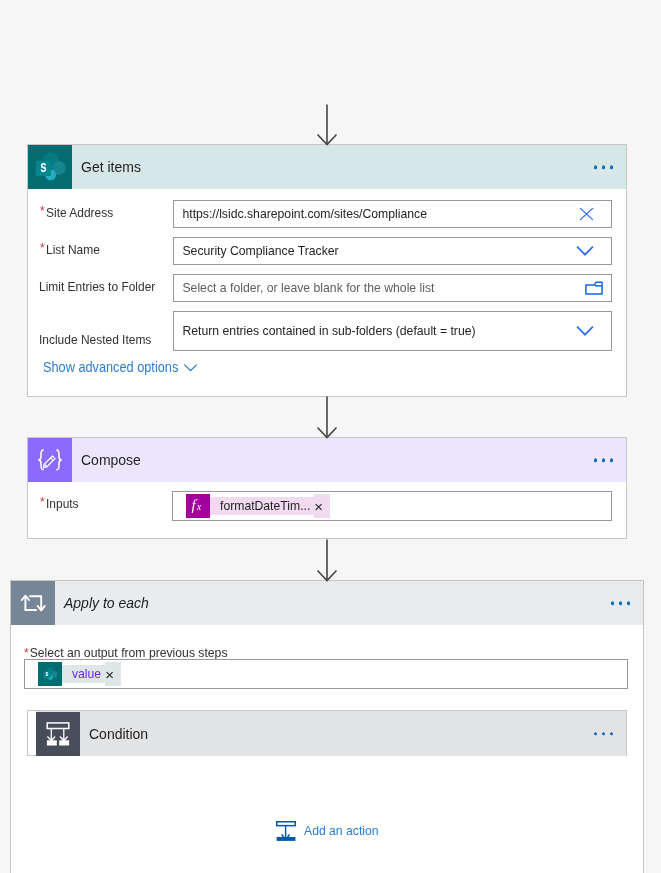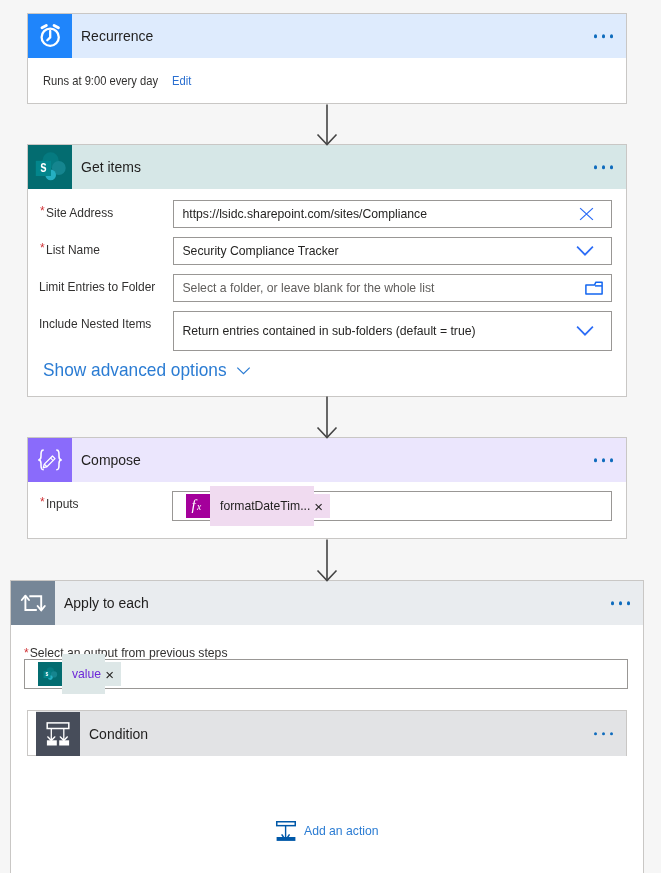--- a/index.html
+++ b/index.html
@@ -22,84 +22,62 @@
   
   .frow{position:absolute;display:flex;align-items:center;}
   .flabel{font-size:13px;color:#323130;display:inline-block;transform:scaleX(0.92);transform-origin:left center;}
   .req{color:#d13438;font-size:12px;margin-right:1px;line-height:1;align-self:flex-start;margin-top:3px;margin-left:1px;}
   .fctl{position:absolute;box-sizing:border-box;border:1px solid #999795;background:#fff;
         display:flex;align-items:center;}
   .fval{font-size:13px;color:#252423;padding-left:9px;display:inline-block;transform:scaleX(0.94) translateY(-1px);transform-origin:left center;}
   .fph{font-size:13px;color:#605e5c;padding-left:9px;display:inline-block;transform:scaleX(0.94) translateY(-1px);transform-origin:left center;}
   .ficon{position:absolute;right:17px;top:50%;transform:translateY(-50%);display:flex;align-items:center;}
 
-  .adv{position:absolute;display:flex;align-items:center;color:#2b7cd3;font-size:19px;}
+  .adv{position:absolute;display:flex;align-items:center;color:#2b7cd3;font-size:14px;}
   .adv span{margin-right:-9px;display:inline-block;transform:scaleX(0.91);transform-origin:left center;}
 
   .arrow{position:absolute;}
 
   .token{display:inline-flex;align-items:center;height:24px;}
   .token .tk-icon{width:24px;height:24px;display:flex;align-items:center;justify-content:center;flex:0 0 24px;}
-  .token .tk-text{font-size:12.2px;padding:0 4px 0 10px;display:flex;align-items:center;height:40px;}
+  .token .tk-text{font-size:12.2px;padding:0 4px 0 10px;display:flex;align-items:center;height:18px;}
   .fx-glyph{color:#fff;font-family:"Liberation Serif",serif;line-height:1;display:block;position:relative;width:13px;height:17px;}
   .fx-glyph i{position:absolute;font-style:italic;}
   .fx-f{font-size:15px;left:0px;top:0px;}
   .fx-x{font-size:9.5px;left:5.5px;top:5.5px;}
   .token .tk-x{font-size:15px;padding-right:7px;display:flex;align-items:center;height:24px;}
 
   .sel-label{position:absolute;font-size:12.2px;color:#323130;}
   .addaction{position:absolute;display:flex;align-items:center;text-align:center;}
   .addaction .aa-text{color:#2b7cd3;font-size:12.2px;margin-left:8px;}
 </style>
 </head>
 <body>
 
 <div class="canvas">
 
   <div class="card" id="foreach-card" style="left:10px;top:580px;width:634px;height:300px;">
-    <div class="card-header" id="foreach-header" style="background:#e9ecef;">
+    <div class="card-header" id="foreach-header" style="background:#e9ecef;font-style:italic;">
       <div class="card-icon" style="background:#768697;">
         <svg width="44" height="44" viewBox="0 0 44 44" aria-hidden="true">
           <path d="M14.4 16.7 V29.0 H25.8" fill="none" stroke="#fff" stroke-width="1.9"></path>
           <path d="M18.3 15.2 H30.2 V28.5" fill="none" stroke="#fff" stroke-width="1.9"></path>
           <path d="M10.8 19.0 L14.4 14.7 L18.0 19.0" fill="none" stroke="#fff" stroke-width="1.9" stroke-linecap="round" stroke-linejoin="round"></path>
           <path d="M26.6 25.0 L30.2 29.4 L33.8 25.0" fill="none" stroke="#fff" stroke-width="1.9" stroke-linecap="round" stroke-linejoin="round"></path>
         </svg>
       </div>
       <div class="card-title">Apply to each</div>
       <div class="ellipsis">
           <i></i>
           <i></i>
           <i></i>
         </div>
     </div>
   </div>
 
-  <div class="card" style="left:27px;top:13px;width:600px;height:91px;">
-    <div class="card-header" style="background:#deebfd;">
-      <div class="card-icon" style="background:#1f85fb;">
-        <svg width="44" height="44" viewBox="0 0 44 44" aria-hidden="true">
-          <circle cx="22.2" cy="23.2" r="8.6" fill="none" stroke="#fff" stroke-width="2.3"></circle>
-          <path d="M22.2 17.0 V23.4 L19.3 26.3" fill="none" stroke="#fff" stroke-width="2.3" stroke-linecap="round" stroke-linejoin="round"></path>
-          <path d="M14.0 13.8 L18.3 11.4" fill="none" stroke="#fff" stroke-width="2.9" stroke-linecap="round"></path>
-          <path d="M30.4 13.8 L26.1 11.4" fill="none" stroke="#fff" stroke-width="2.9" stroke-linecap="round"></path>
-        </svg>
-      </div>
-      <div class="card-title">Recurrence</div>
-      <div class="ellipsis">
-          <i></i>
-          <i></i>
-          <i></i>
-        </div>
-    </div>
-    <div class="sum-row">
-      <span>Runs at 9:00 every day</span>
-      <a href="#">Edit</a>
-    </div>
-  </div>
 
   <div class="card" style="left:27px;top:144px;width:600px;height:253px;">
     <div class="card-header" style="background:#d6e7e7;">
       <div class="card-icon" style="background:#036c70;">
         <svg width="44" height="44" viewBox="0 0 44 44" aria-hidden="true">
           <circle cx="22.6" cy="15.4" r="8.1" fill="#057a80"></circle>
           <circle cx="30.8" cy="23.0" r="6.9" fill="#15858f"></circle>
           <circle cx="22.7" cy="29.9" r="5.3" fill="#25afc1"></circle>
           <rect x="7.8" y="15.8" width="15.2" height="15.2" fill="#03868c"></rect>
           <g transform="translate(15.4,27.3) scale(0.82,1.22)">
@@ -144,21 +122,21 @@
         </div>
         <div class="fctl" style="left: 145px; top: 129px; width: 439px; height: 28px;">
           <span class="fph">Select a folder, or leave blank for the whole list</span>
           <span class="ficon" style="right:8px">
             <svg width="18" height="14" viewBox="0 0 18 14">
               <path d="M0.9 3.9 H9.6 L10.9 1.2 H17.1 V12.9 H0.9 Z" stroke="#1366f0" stroke-width="1.5" fill="none" stroke-linejoin="round"></path>
               <path d="M10.0 4.9 H17.1" stroke="#1366f0" stroke-width="1.5" fill="none"></path>
             </svg>
           </span>
         </div>
-        <div class="frow" style="left: 11px; top: 168px; height: 20px;">
+        <div class="frow" style="left: 11px; top: 184px; height: 20px;">
           <span class="flabel">Include Nested Items</span>
         </div>
         <div class="fctl" style="left: 145px; top: 166px; width: 439px; height: 40px;">
           <span class="fval">Return entries contained in sub-folders (default = true)</span>
           <span class="ficon" style="right:17px">
             <svg width="18" height="12" viewBox="0 0 18 12">
               <path d="M1.1 1.6 L9 9.7 L16.9 1.6" stroke="#2b6cf6" stroke-width="1.7" fill="none"></path>
             </svg>
           </span>
         </div>

